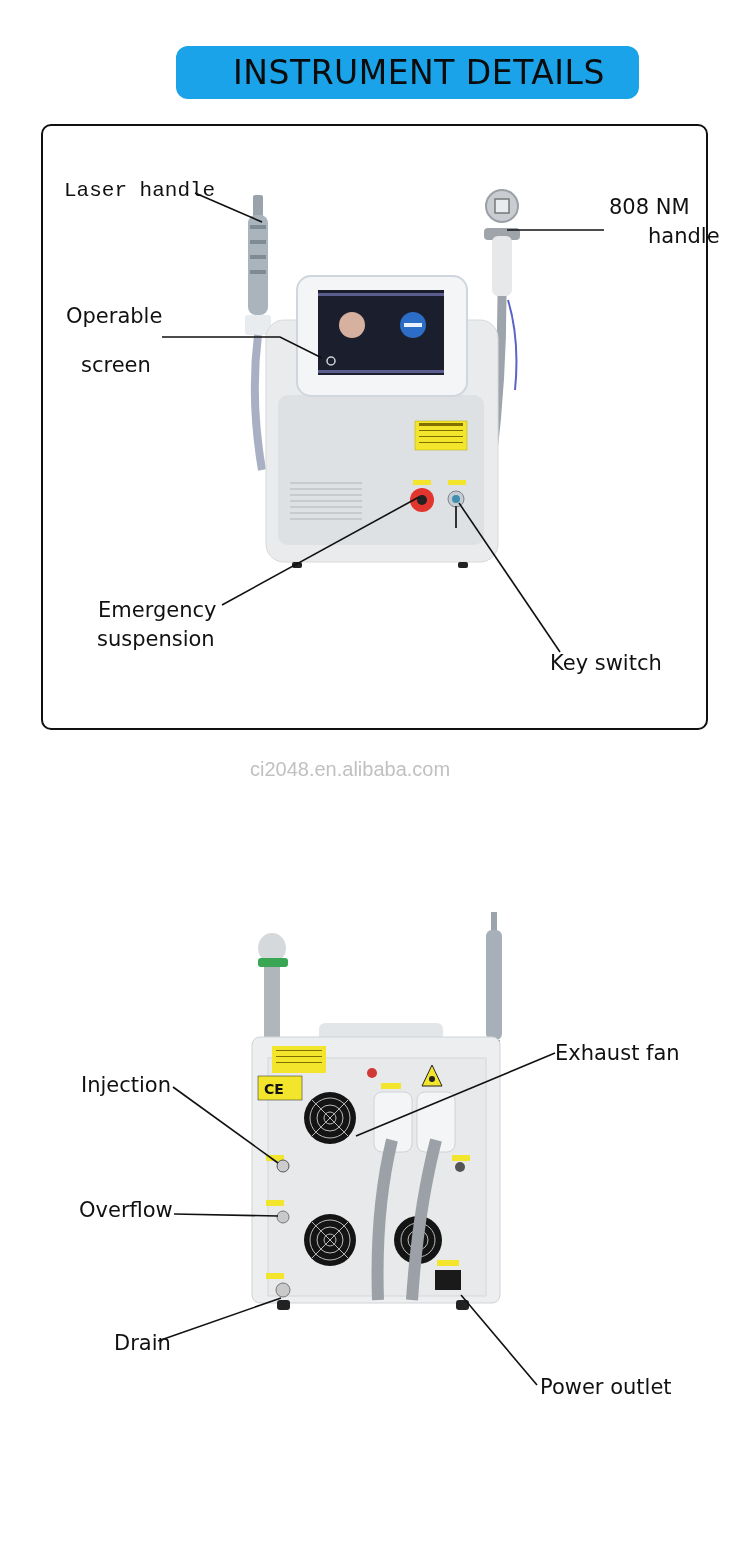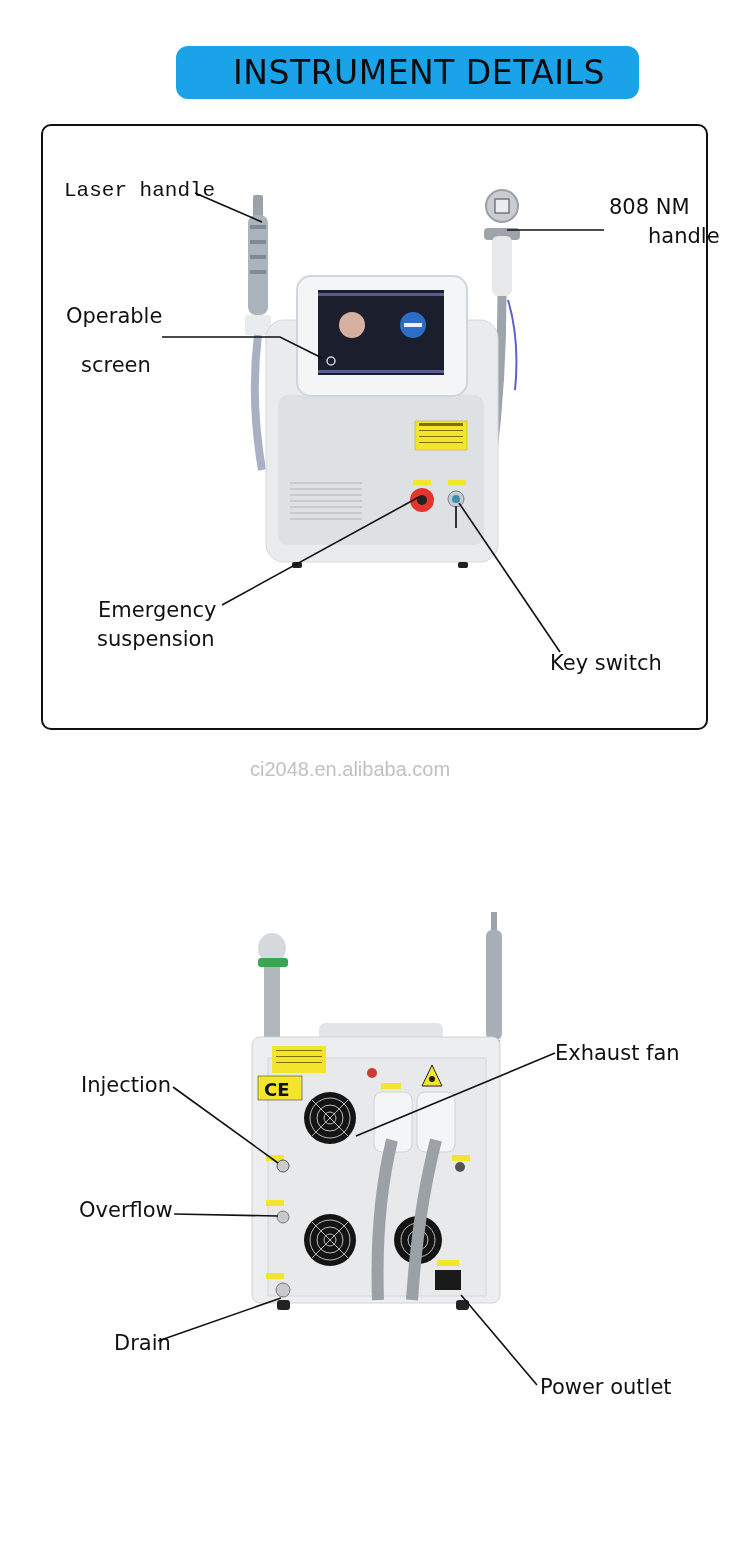--- a/index.html
+++ b/index.html
@@ -182,13 +182,13 @@
 
 <div class="watermark">ci2048.en.alibaba.com</div>
 
 <div class="panel p2" style="z-index:-1;"></div>
 
 <div class="label" style="left:555px; top:1039px;">Exhaust fan</div>
 <div class="label" style="left:81px; top:1071px;">Injection</div>
 <div class="label" style="left:79px; top:1196px;text-align:right;">Overflow</div>
 <div class="label" style="left:114px; top:1329px;">Drain</div>
 <div class="label" style="left:540px; top:1373px;">Power outlet</div>
-<div class="label" style="left:264px; top:1075px; font-size:18px; font-weight:bold;">CE</div>
+<div class="label" style="left:264px; top:1075px; font-size:14px; font-weight:bold;">CE</div>
 
 </body></html>

